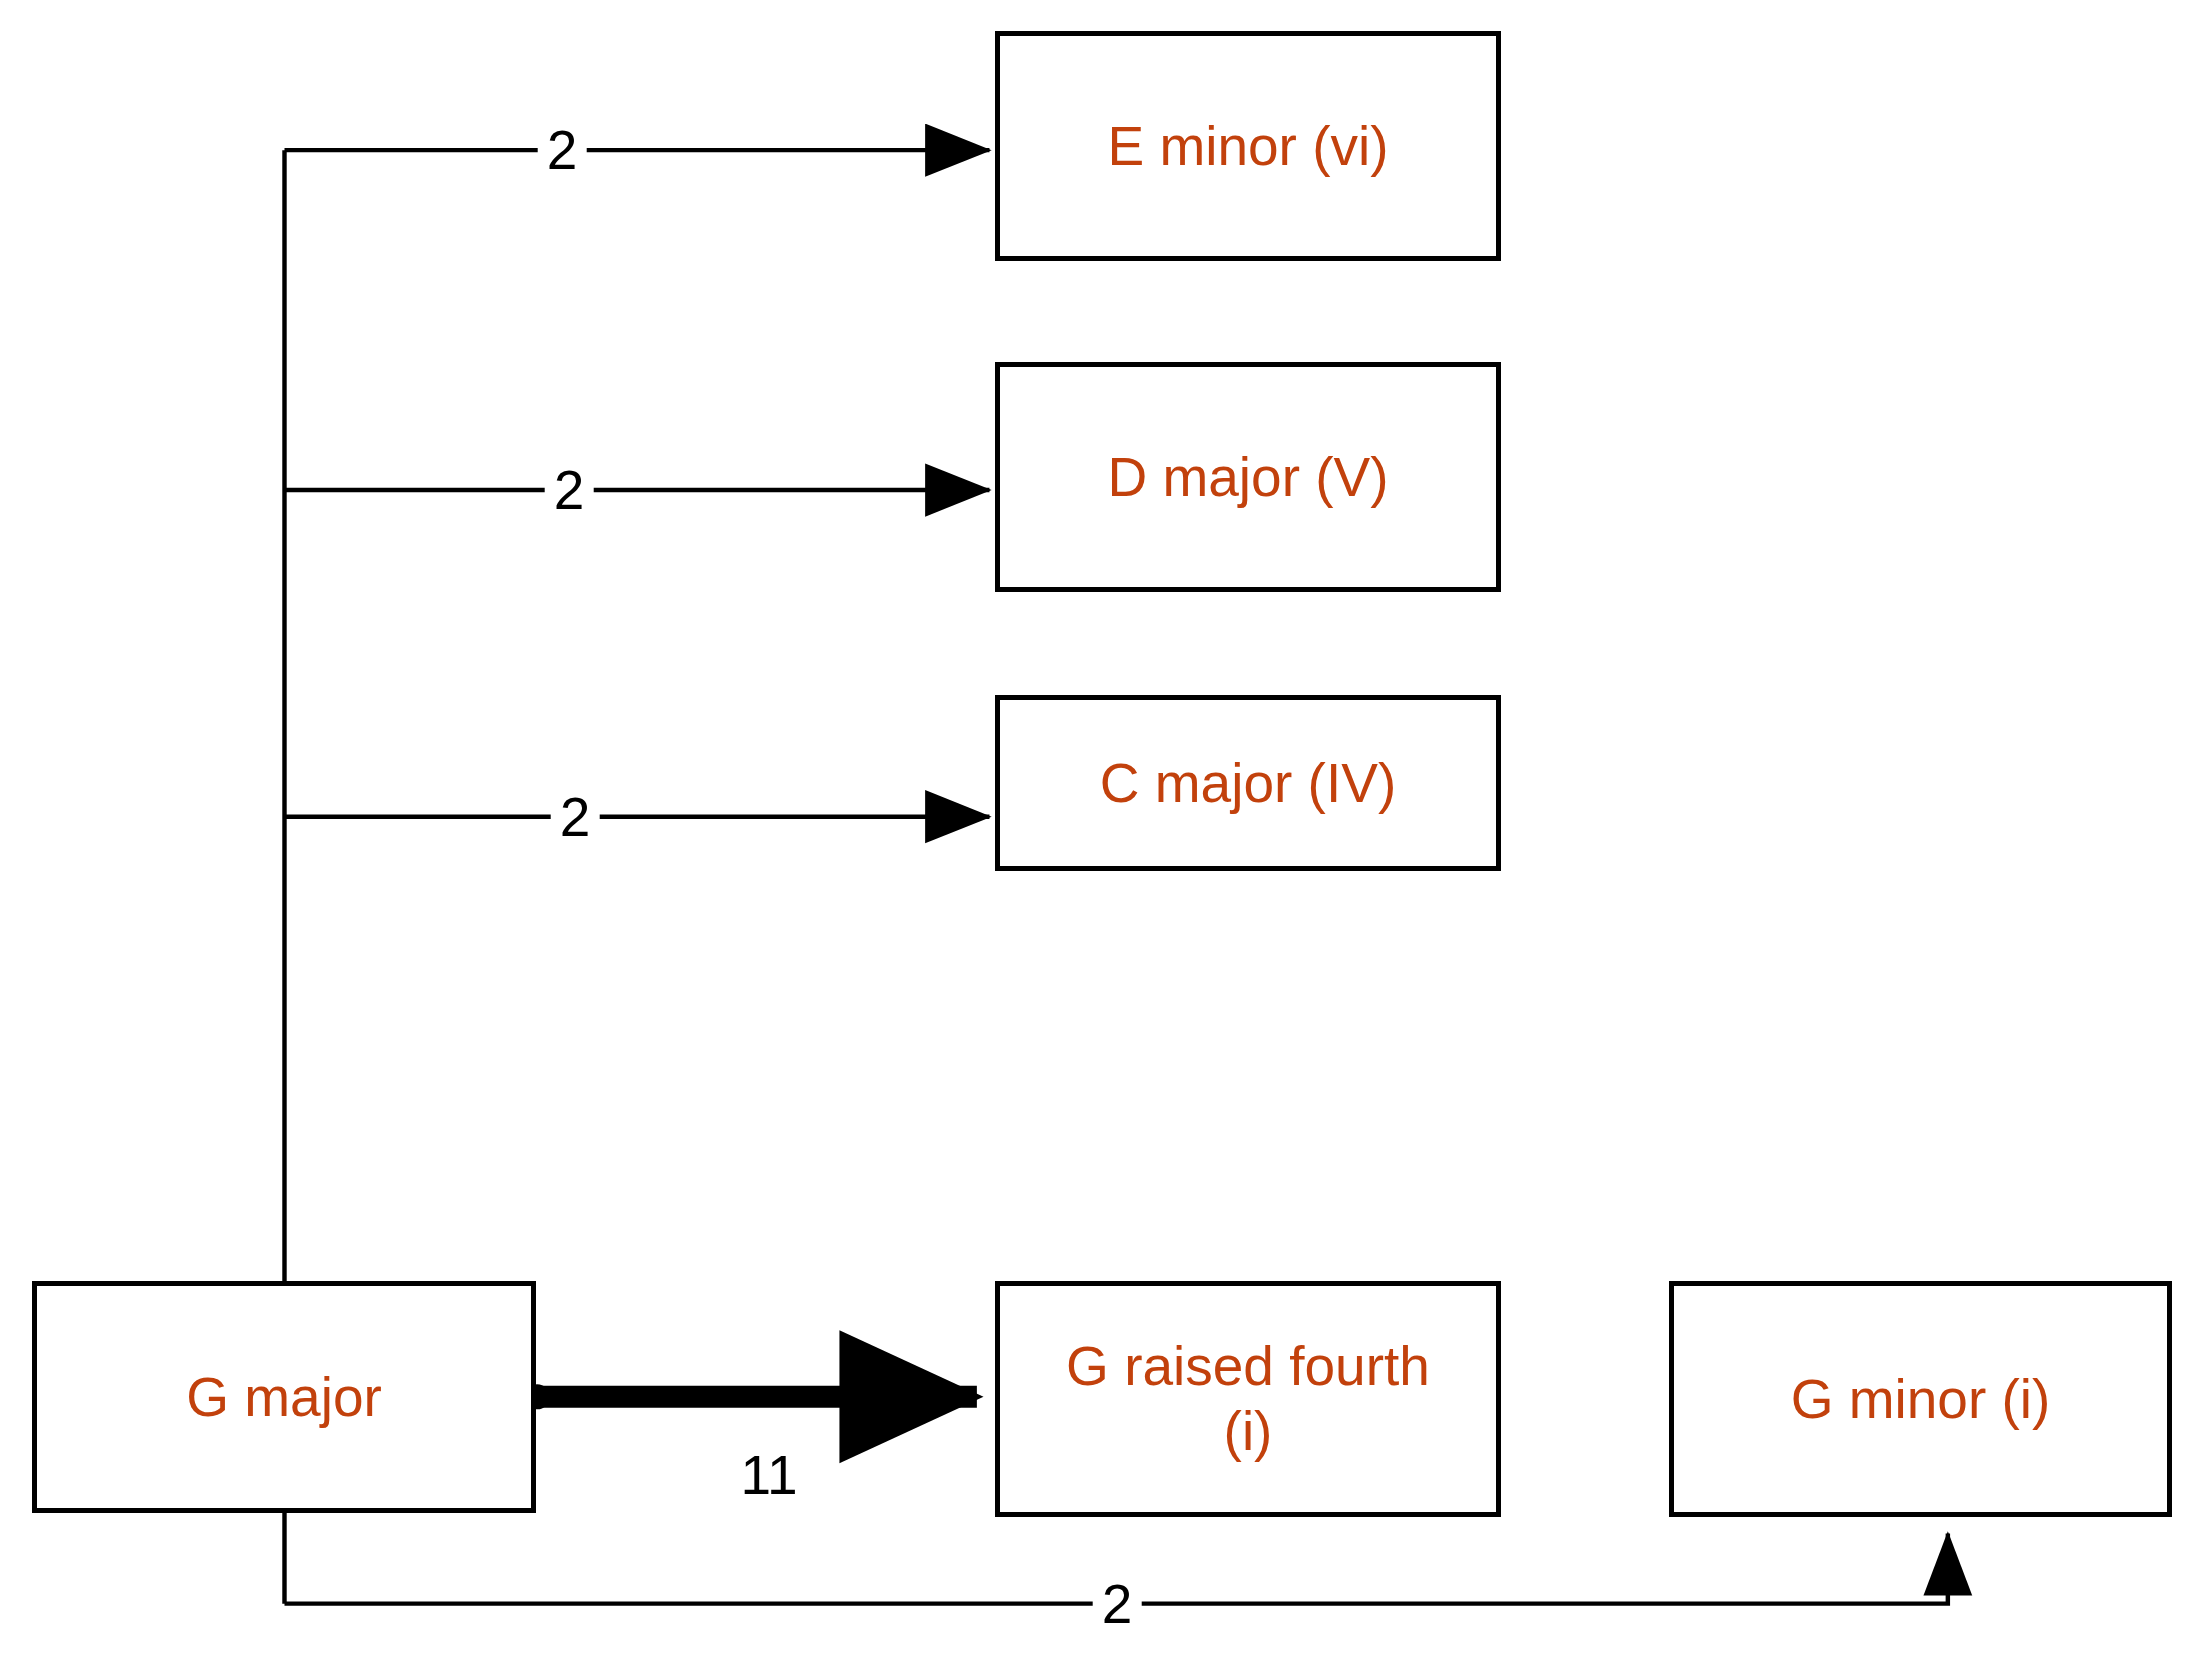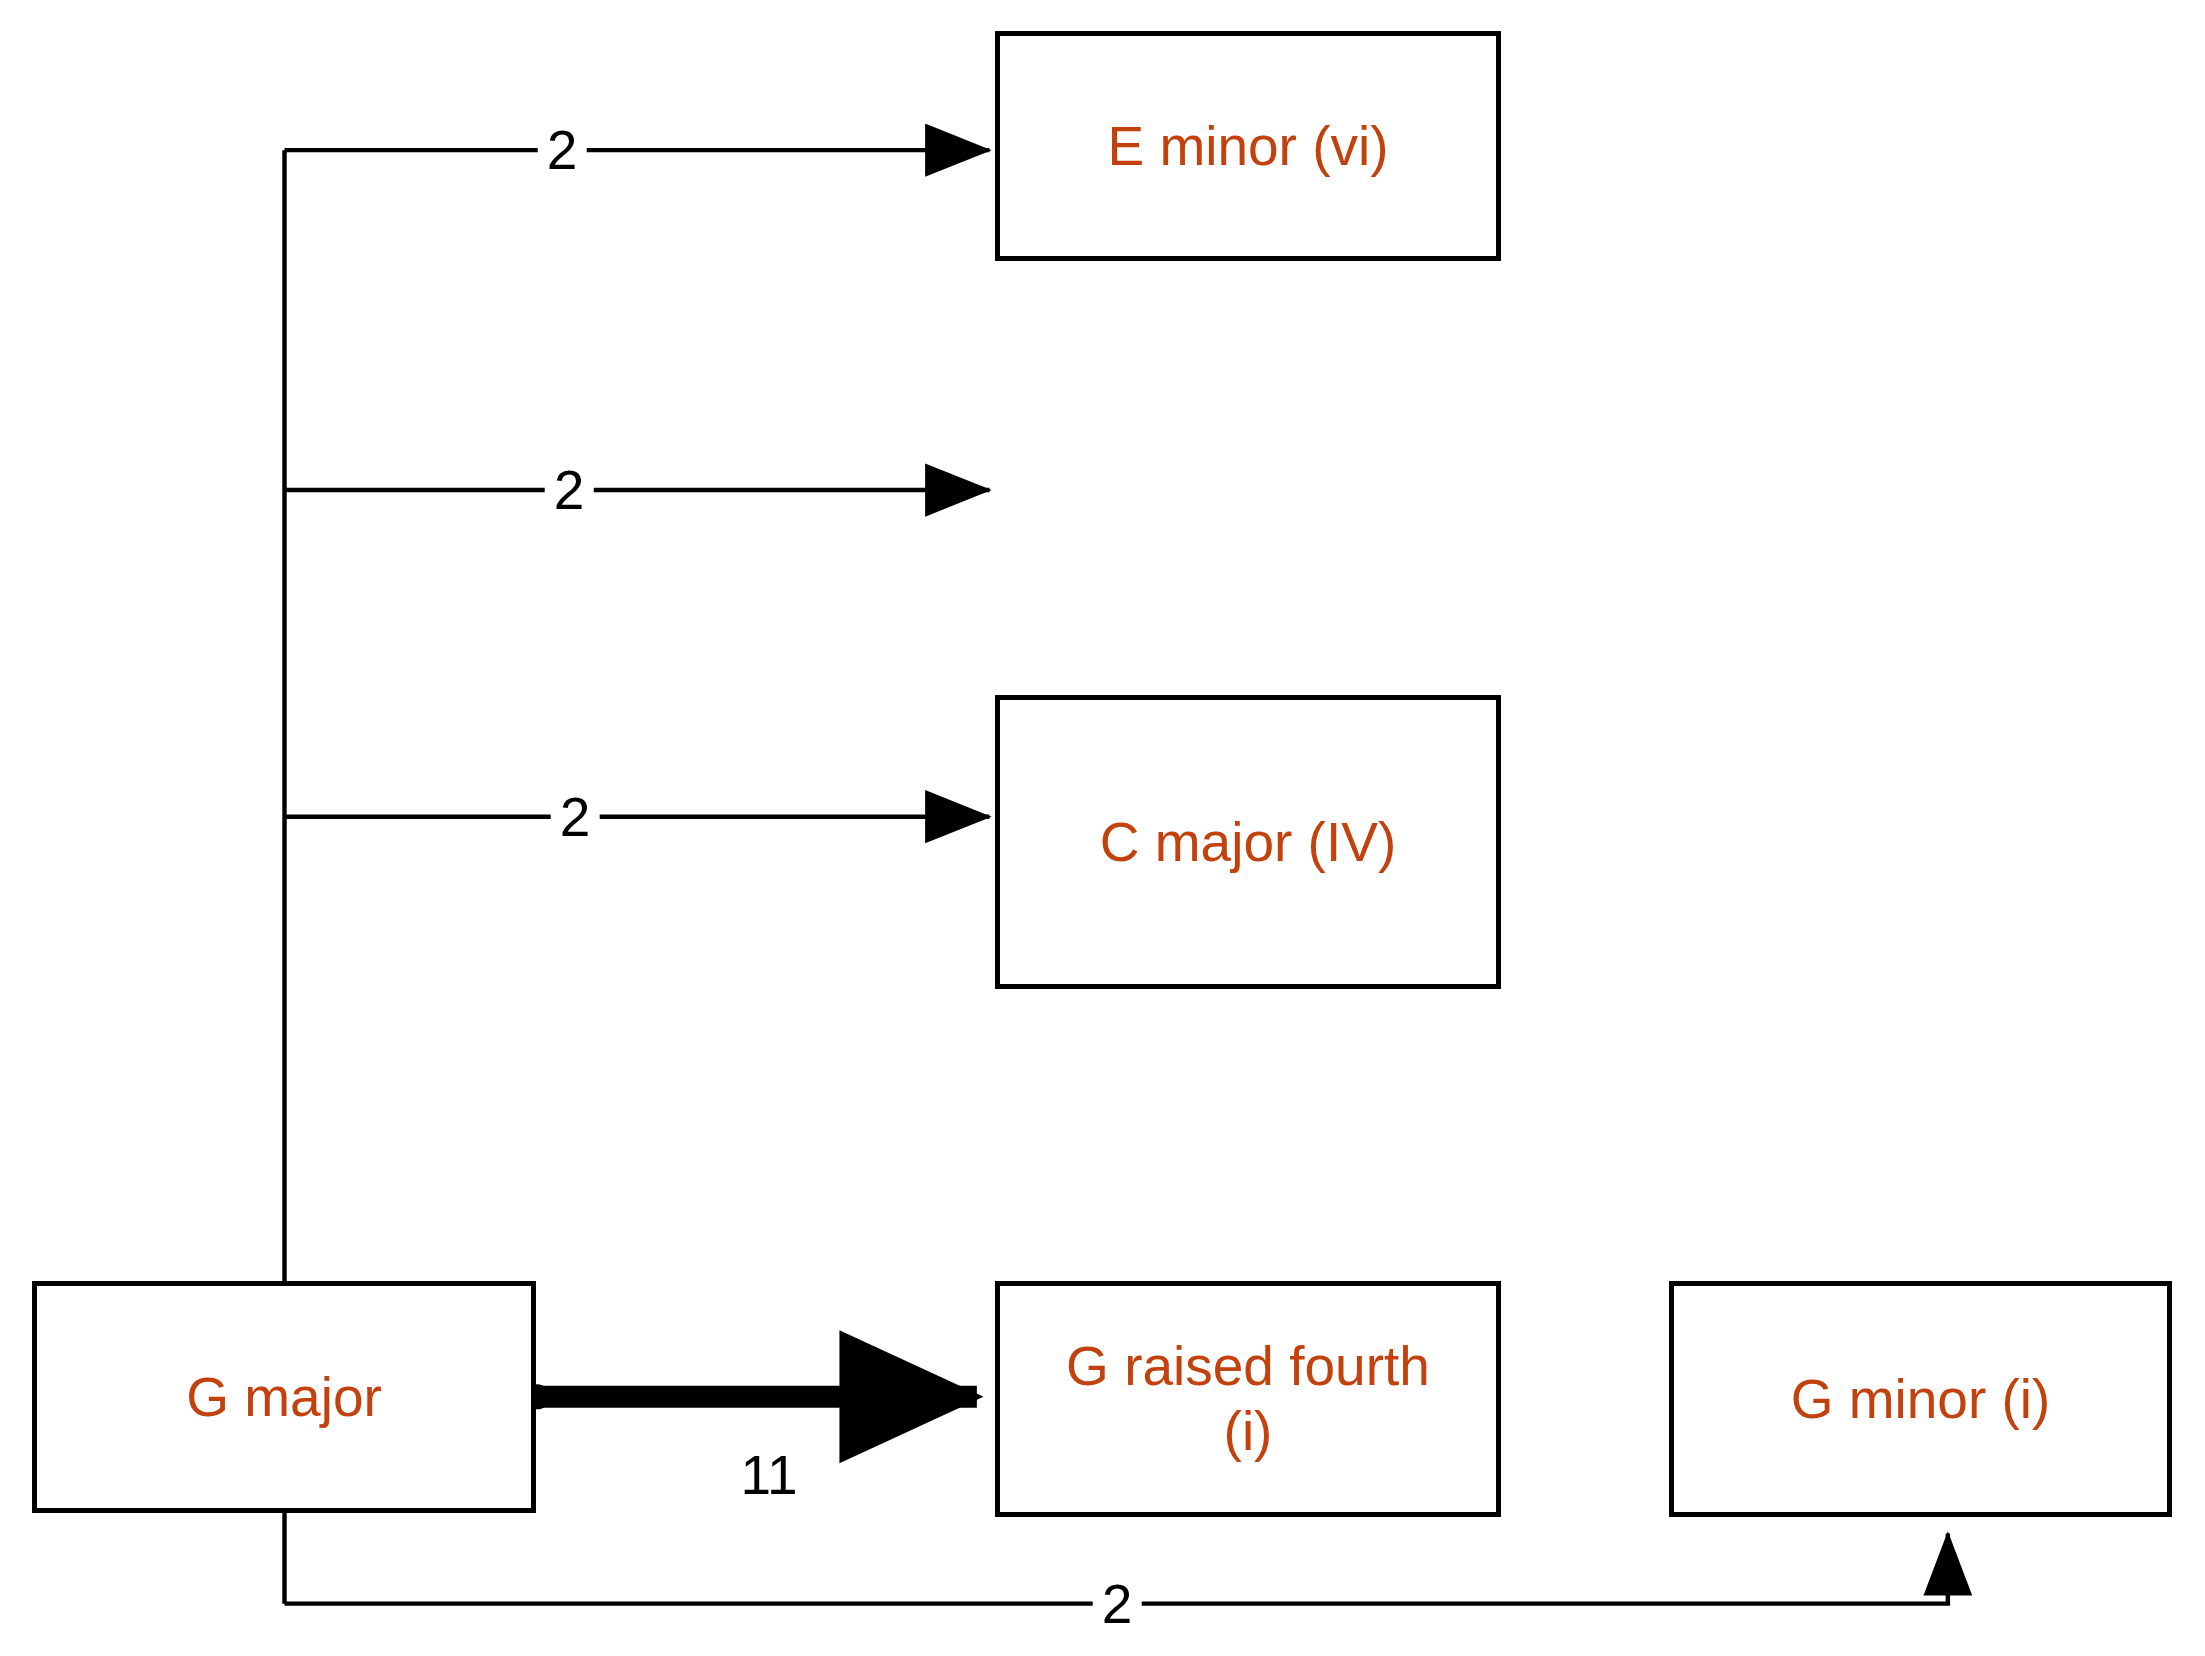--- a/index.html
+++ b/index.html
@@ -89,22 +89,25 @@
     <circle cx="727" cy="1890" r="17" fill="#000000"></circle>
     <path d="M 727,1890 L 1322,1890" fill="none" stroke="#000000" stroke-width="30" marker-end="url(#arrow-heavy)"></path>
 
     <path d="M 385,2170 L 2636,2170 L 2636,2075" fill="none" stroke="#000000" stroke-width="6" marker-end="url(#arrow-up)"></path>
   </svg>
 
   <div class="node-box" style="left:995px; top:31px; width:506px; height:230px;">
     <span>E minor (vi)</span>
   </div>
 
+  <div class="node-box" style="left:995px; top:362px; width:506px; height:230px;">
+    <span>D major (V)</span>
+  </div>
 
-  <div class="node-box" style="left:995px; top:695px; width:506px; height:294px;">
+  <div class="node-box" style="left:995px; top:695px; width:506px; height:176px;">
     <span>C major (IV)</span>
   </div>
 
   <div class="node-box" style="left:995px; top:1281px; width:506px; height:236px;">
     <span>G raised fourth
 (i)</span>
   </div>
 
   <div class="node-box" style="left:32px; top:1281px; width:504px; height:232px;">
     <span>G major</span>

